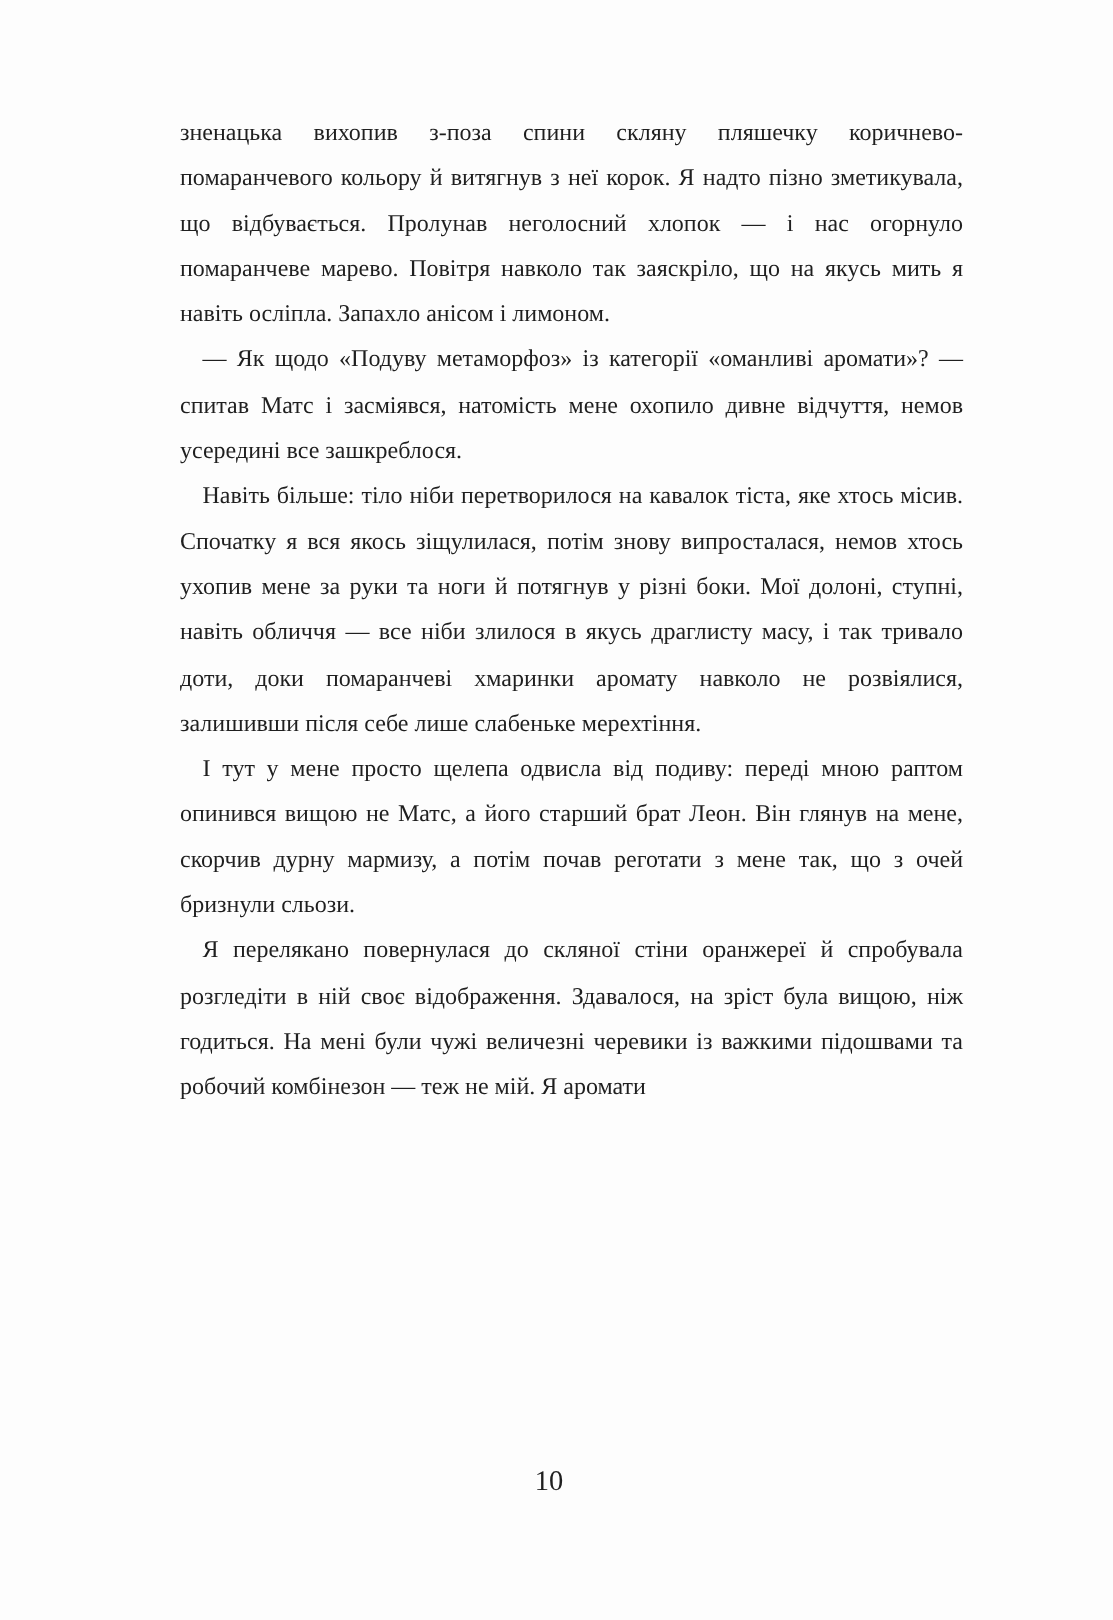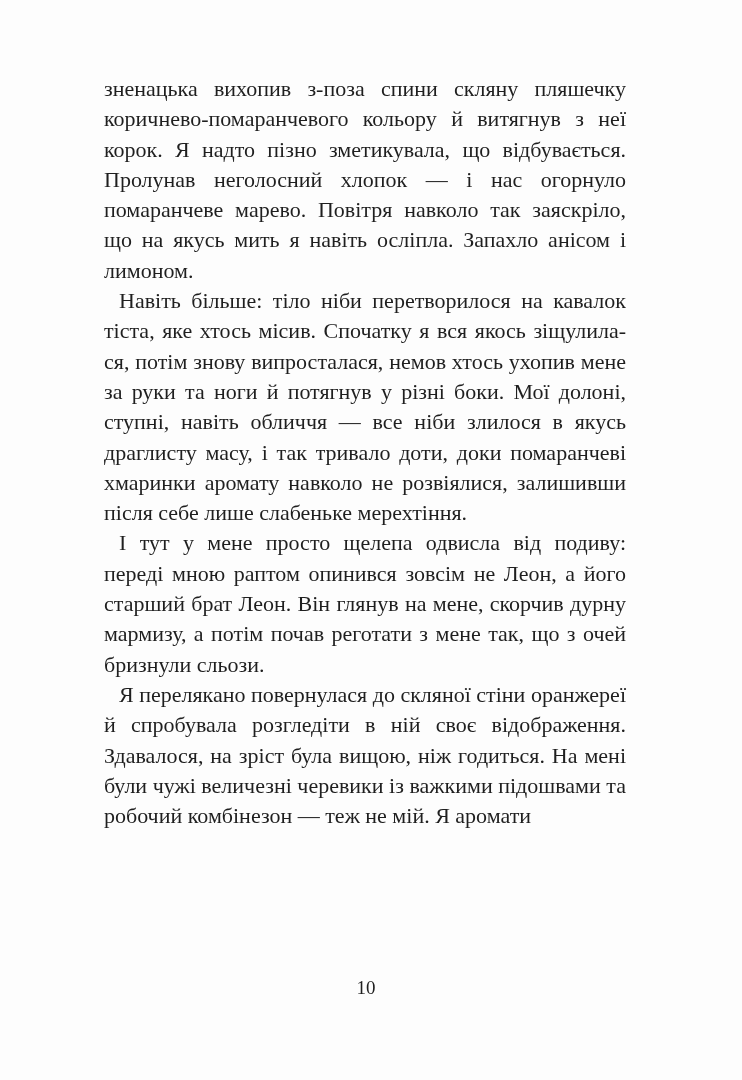--- a/index.html
+++ b/index.html
@@ -15,25 +15,25 @@
   }
   .page {
     position: relative;
     width: 742px;
     height: 1080px;
     background: #fdfdfd;
     overflow: hidden;
   }
   .text-block {
     position: absolute;
-    left: 104px;
+    left: 120px;
     top: 74px;
     width: 522px;
     color: #1f1f1f;
-    font-size: 22px;
+    font-size: 16px;
     line-height: 30.3px;
     text-align: justify;
     text-justify: inter-word;
     hyphens: manual;
   }
   .text-block p {
     margin: 0;
     padding: 0;
     text-indent: 15px;
   }
@@ -50,18 +50,19 @@
     line-height: 24px;
     color: #1f1f1f;
   }
 </style>
 </head>
 <body>
 
 <div class="page">
   <div class="text-block">
     <p class="no-indent">зненацька вихопив з-поза спини скляну пляшечку коричнево-помаранчевого кольору й витягнув з неї корок. Я надто пізно зметикувала, що відбувається. Пролунав неголосний хлопок — і нас огорнуло помаранчеве марево. Повітря навколо так заяскріло, що на якусь мить я навіть осліпла. Запахло анісом і лимоном.</p>
+    <p>— Як щодо «Подуву метаморфоз» із категорії «оман­ливі аромати»? — спитав Матс і засміявся, натомість мене охопило дивне відчуття, немов усередині все зашкреблося.</p>
     <p>Навіть більше: тіло ніби перетворилося на кавалок тіста, яке хтось місив. Спочатку я вся якось зіщулила­ся, потім знову випросталася, немов хтось ухопив мене за руки та ноги й потягнув у різні боки. Мої долоні, ступні, навіть обличчя — все ніби злилося в якусь драглисту масу, і так тривало доти, доки помаранчеві хмаринки аромату навколо не розвіялися, залишивши після себе лише слабеньке мерехтіння.</p>
-    <p>І тут у мене просто щелепа одвисла від подиву: переді мною раптом опинився зовсім не Леон, а його старший брат Леон. Він глянув на мене, скорчив дурну мармизу, а потім почав реготати з мене так, що з очей бризнули сльози.</p>
+    <p>І тут у мене просто щелепа одвисла від подиву: переді мною раптом опинився вищою не Матс, а його старший брат Леон. Він глянув на мене, скорчив дурну мармизу, а потім почав реготати з мене так, що з очей бризнули сльози.</p>
     <p>Я перелякано повернулася до скляної стіни оранже­реї й спробувала розгледіти в ній своє відображення. Здавалося, на зріст була вищою, ніж годиться. На мені були чужі величезні черевики із важкими підошва­ми та робочий комбінезон — теж не мій. Я аромати</p>
   </div>
   <div class="page-number">10</div>
 </div>
 
 </body></html>

